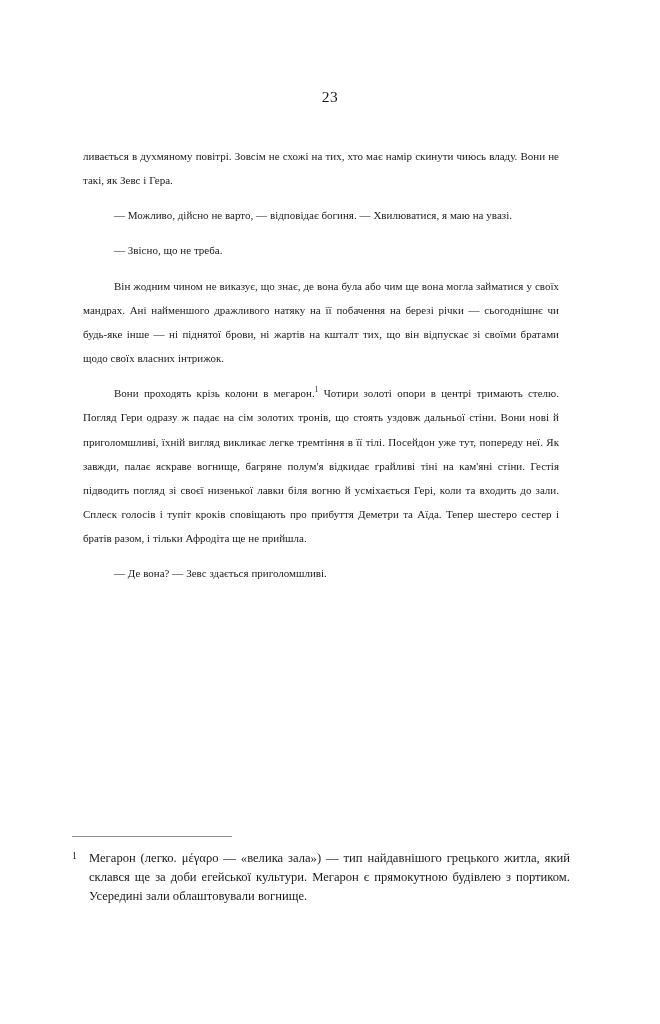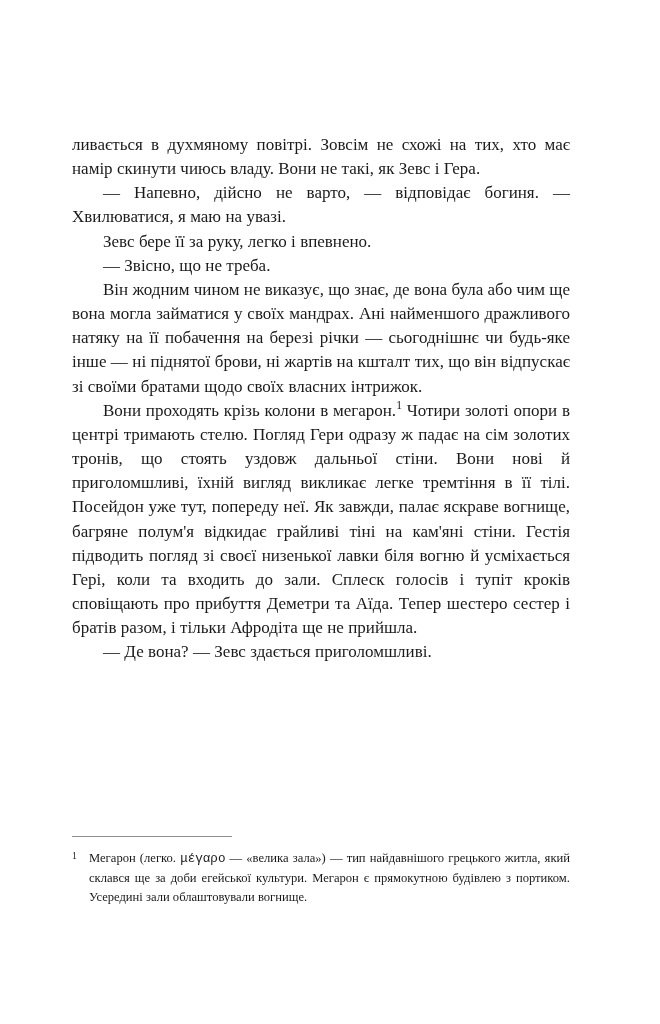--- a/index.html
+++ b/index.html
@@ -40,24 +40,24 @@
 
   
   .textblock {
     position: absolute;
     left: 72px;
     top: 133px;
     width: 498px;
   }
 
   p.para {
-    margin: 0;
+    margin: 11px;
     text-align: justify;
     text-justify: inter-word;
-    font-size: 17px;
+    font-size: 11px;
     line-height: 24.15px;
     text-indent: 31px;
     hyphens: manual;
     word-spacing: 0.1px;
   }
   p.para.noindent {
     text-indent: 0;
   }
 
   sup.fnmark {
@@ -89,36 +89,36 @@
     padding-left: 17px;
     position: relative;
   }
   .fn-num {
     position: absolute;
     left: 0;
     top: -0.30em;
     font-size: 0.78em;
   }
   .greek {
-    font-family: Liberation Mono, monospace;
+    font-family: Liberation Serif, serif;
   }
 </style>
 </head>
 <body>
 
 <div class="page">
 
+  <div class="folio">23</div>
 
   <div class="textblock">
 
     <p class="para noindent">ливається в духмяному повітрі. Зовсім не схожі на тих, хто має намір скинути чиюсь владу. Вони не такі, як Зевс і Гера.</p>
 
-    <p class="para">— Напевно, дійсно не варто, — відповідає богиня. — Хвилюватися, я маю на увазі.</p>
+    <p class="para">— Можливо, дійсно не варто, — відповідає богиня. — Хвилюватися, я маю на увазі.</p>
 
-    <p class="para">Зевс бере її за руку, легко і впевнено.</p>
 
     <p class="para">— Звісно, що не треба.</p>
 
     <p class="para">Він жодним чином не виказує, що знає, де вона була або чим ще вона могла займатися у своїх мандрах. Ані найменшого дражливого натяку на її побачення на березі річки — сьогоднішнє чи будь-яке інше — ні піднятої брови, ні жартів на кшталт тих, що він відпускає зі своїми братами щодо своїх власних інтрижок.</p>
 
 
     <p class="para"><span>Вони проходять крізь колони в мегарон.</span><sup class="fnmark">1</sup><span> Чотири золоті опори в центрі тримають стелю. Погляд Гери одразу ж падає на сім золотих тронів, що стоять уздовж дальньої стіни. Вони нові й приголомшливі, їхній вигляд викликає легке тремтіння в її тілі. Посейдон уже тут, попереду неї. Як завжди, палає яскраве вогнище, багряне полум'я відкидає грайливі тіні на кам'яні стіни. Гестія підводить погляд зі своєї низенької лавки біля вогню й усміхається Гері, коли та входить до зали. Сплеск голосів і тупіт кроків сповіщають про прибуття Деметри та Аїда. Тепер шестеро сестер і братів разом, і тільки Афродіта ще не прийшла.</span></p>
 
     <p class="para">— Де вона? — Зевс здається приголомшливі.</p>
 

